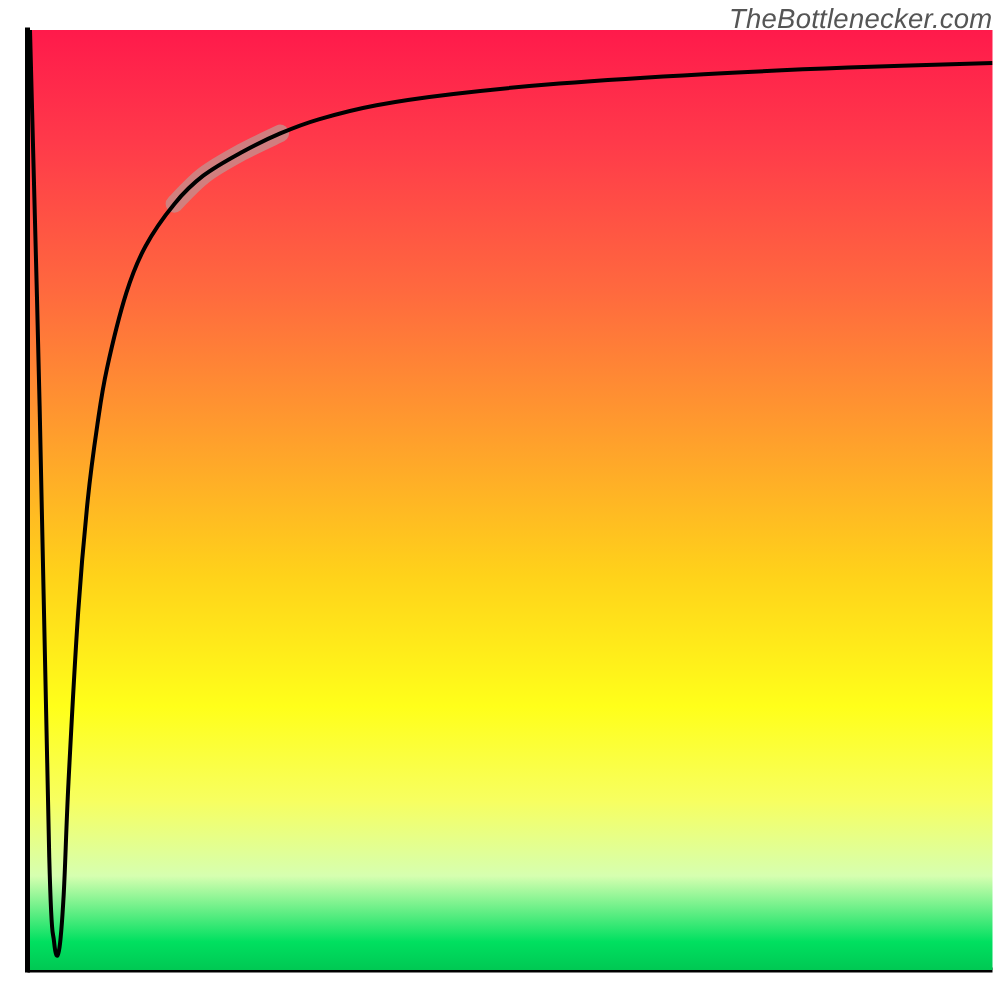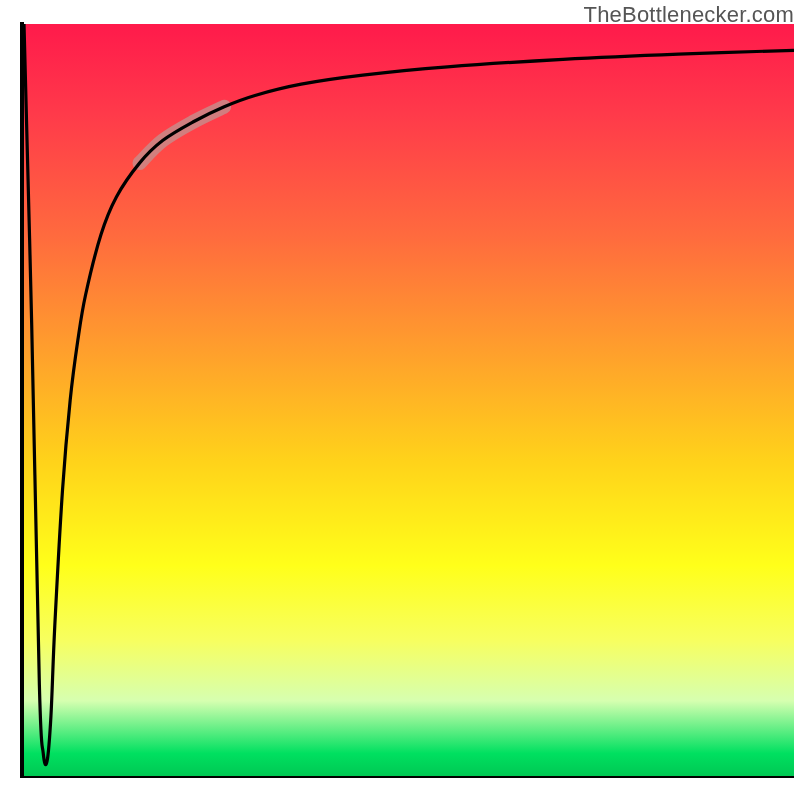--- a/index.html
+++ b/index.html
@@ -18,20 +18,21 @@
   }
   .watermark {
     position: absolute;
     top: 2px;
     right: 6px;
     font-size: 22px;
     font-weight: 500;
     color: #555555;
     letter-spacing: 0.2px;
     z-index: 30;
+    font-style: italic;
   }
   .plot-area {
     position: absolute;
     left: 24px;
     top: 24px;
     width: 770px;
     height: 752px;
   }
   .gradient-fill {
     position: absolute;

